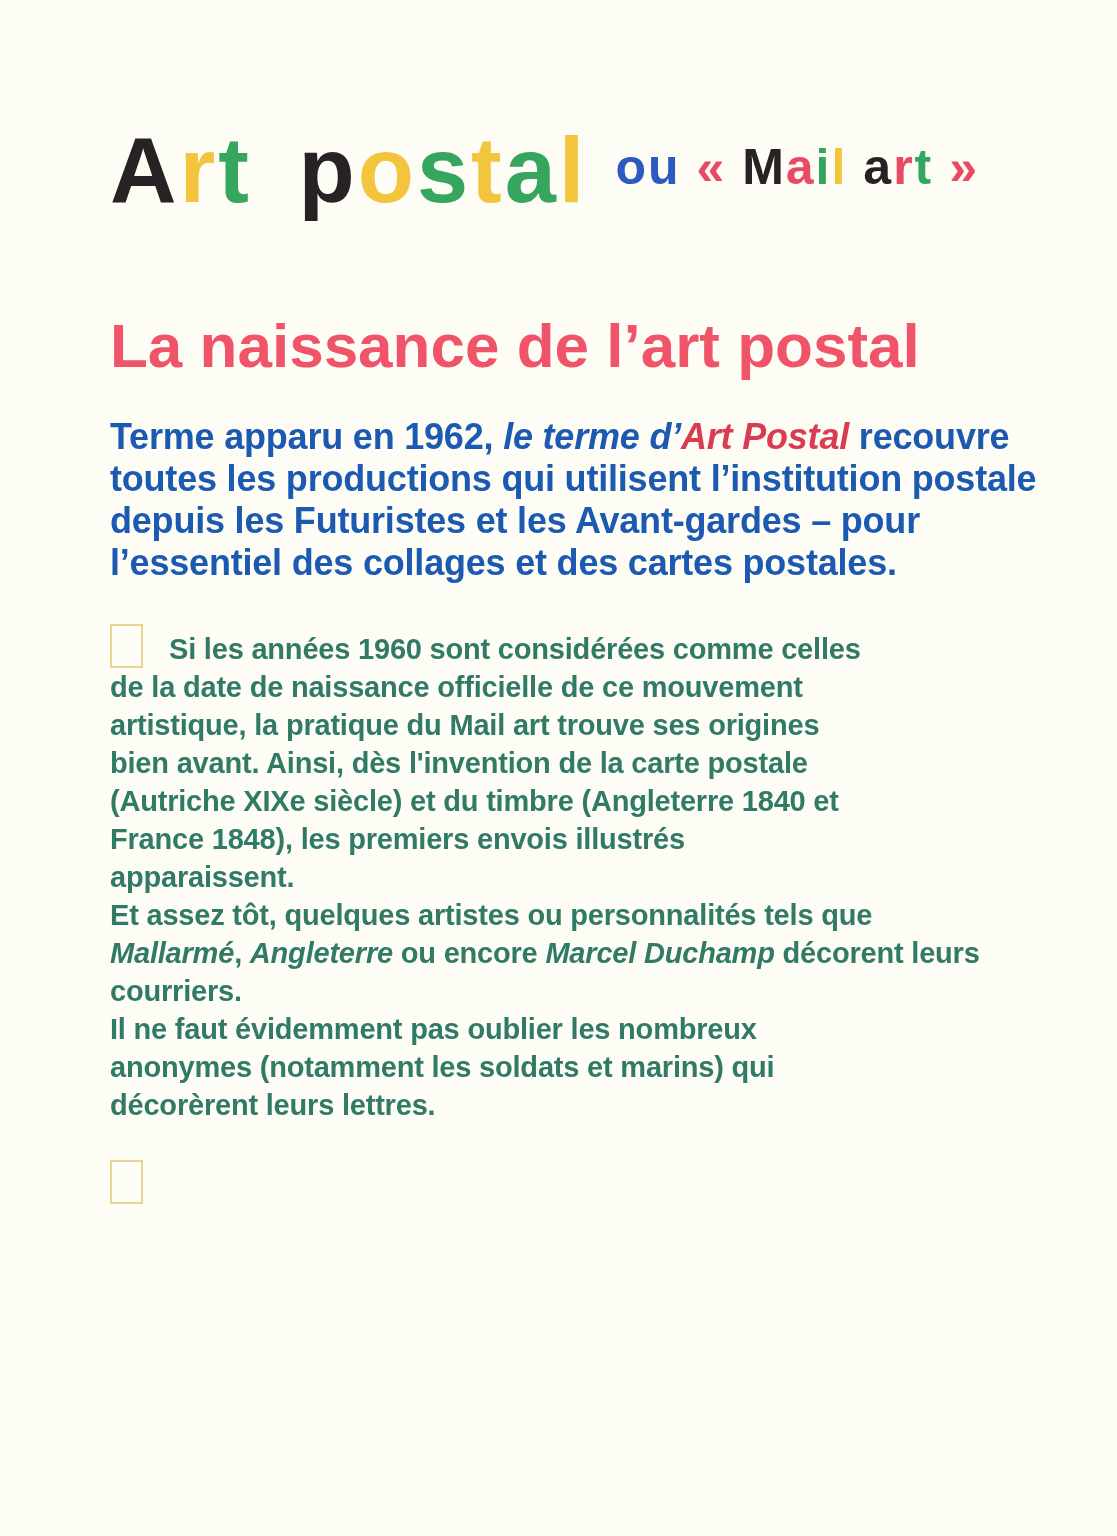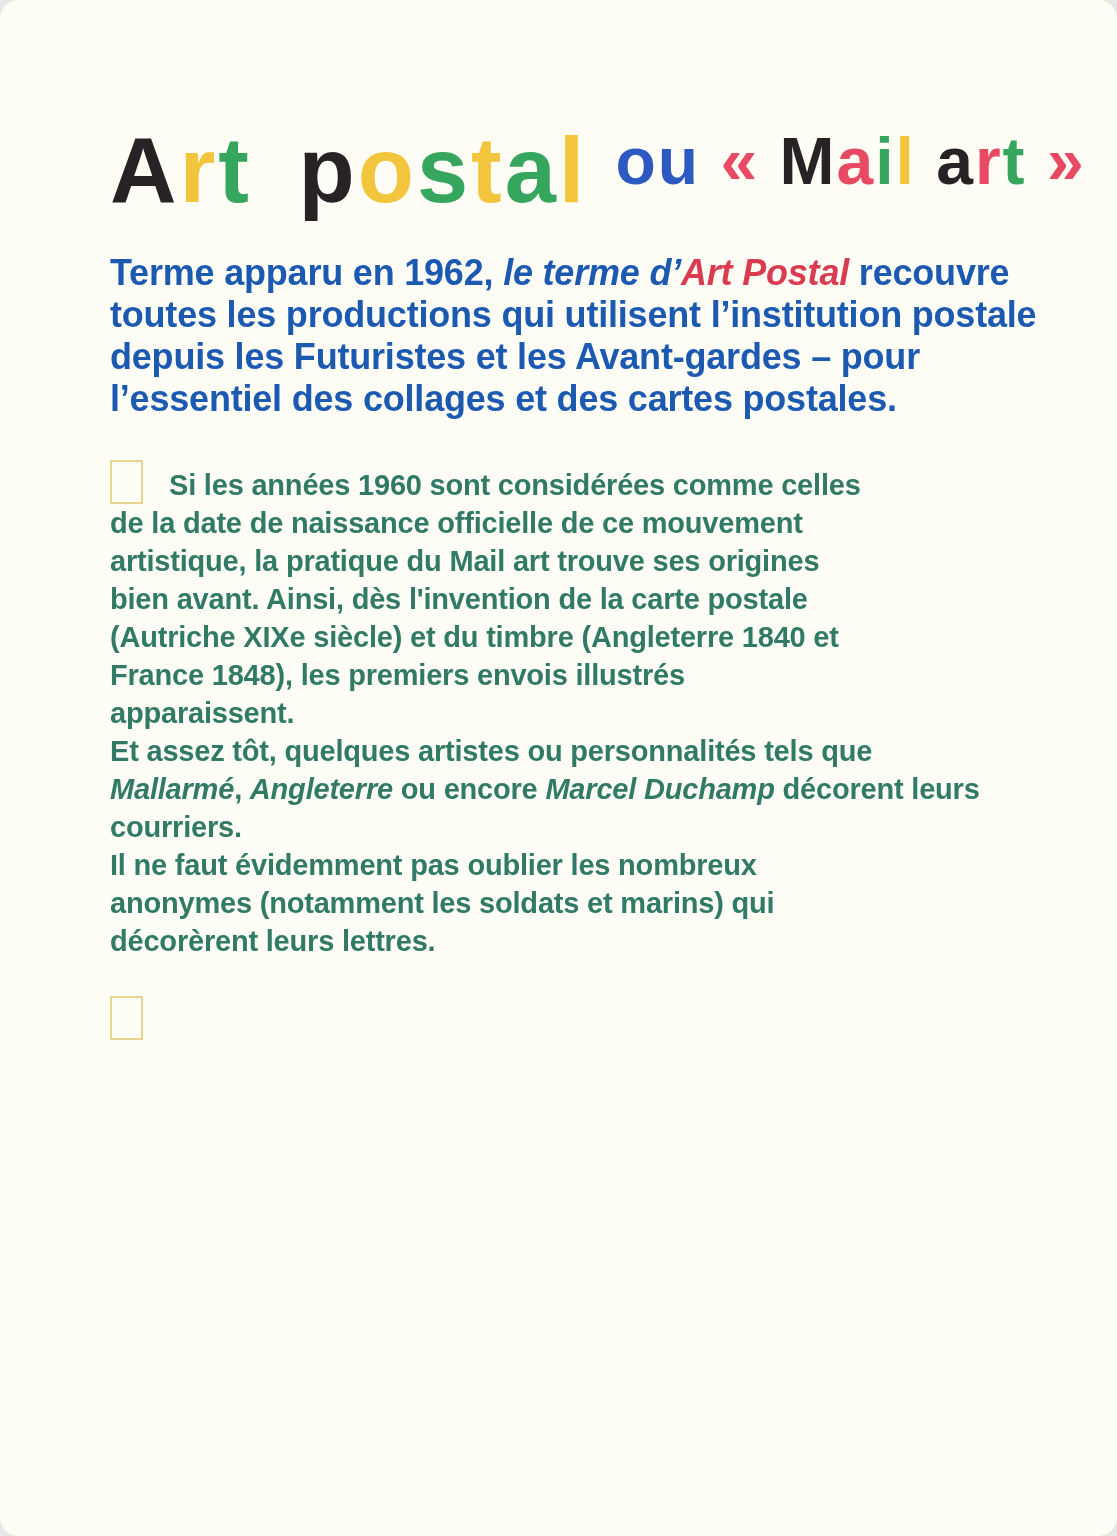--- a/index.html
+++ b/index.html
@@ -1,30 +1,29 @@
 <!DOCTYPE html>
 <html style="--pageBg: #fdfdf6; --titleBlack: #272325; --titleYellow: #f2c53d; --titleGreen: #36a55d; --titleBlue: #2d5ac0; --titlePink: #e94a63; --headingRed: #f05468; --textBlue: #1c5ab2; --textRed: #d93c50; --textGreen: #317a66; --footerRed: #cc3d55; --boxYellow: #e9d391;"><head>
 <meta charset="utf-8">
 <style>
   html,body{margin:0;padding:0;background:#e8e8e8;}
   .page{
     width:1117px;height:1536px;position:relative;margin:0 auto;
     background:var(--pageBg,#fdfdf6);
     font-family:"Liberation Sans",sans-serif;
     overflow:hidden;
-    border-radius:19px;
   }
   .doc{position:absolute;left:110px;top:0;width:950px;}
   .title{display:flex;align-items:baseline;margin:124px 0 0 0;line-height:1;}
   .title-main{
     font-size:92px;font-weight:700;letter-spacing:3px;word-spacing:18px;
     white-space:pre;
   }
   .title-suffix{
-    font-size:66px;font-weight:700;margin-left:28px;letter-spacing:2px;
+    font-size:50px;font-weight:700;margin-left:28px;letter-spacing:2px;
     position:relative;top:-18px;white-space:pre;
   }
   .heading{
     margin:96px 0 0 0;font-size:62px;font-weight:700;line-height:1.1;
     color:var(--headingRed);letter-spacing:0;
   }
   .para{white-space:pre-wrap;font-weight:700;margin:0;letter-spacing:-0.2px;}
   .para.blue{color:var(--textBlue);font-size:36px;line-height:42px;margin-top:36px;}
   .para.green{color:var(--textGreen);font-size:29px;line-height:38px;}
   .para.p1{margin-top:40px;}
@@ -43,20 +42,21 @@
 <body>
 
 <div class="page">
   <div class="doc">
 
     <h1 class="title">
       <span class="title-main"><span style="color: var(--titleBlack);">A</span><span style="color: var(--titleYellow);">r</span><span style="color: var(--titleGreen);">t</span><span> </span><span style="color: var(--titleBlack);">p</span><span style="color: var(--titleYellow);">o</span><span style="color: var(--titleGreen);">s</span><span style="color: var(--titleYellow);">t</span><span style="color: var(--titleGreen);">a</span><span style="color: var(--titleYellow);">l</span></span>
       <span class="title-suffix"><span style="color: var(--titleBlue);">ou</span><span> </span><span style="color: var(--titlePink);">«</span><span> </span><span style="color: var(--titleBlack);">M</span><span style="color: var(--titlePink);">a</span><span style="color: var(--titleGreen);">i</span><span style="color: var(--titleYellow);">l</span><span> </span><span style="color: var(--titleBlack);">a</span><span style="color: var(--titlePink);">r</span><span style="color: var(--titleGreen);">t</span><span> </span><span style="color: var(--titlePink);">»</span></span>
     </h1>
 
+    <h2 class="heading">La naissance de l’art postal</h2>
 
     <p class="para blue"><span>Terme apparu en 1962, </span><span style="font-style: italic;">le terme d’</span><span style="font-style: italic; color: var(--textRed);">Art Postal</span><span> recouvre
 toutes les productions qui utilisent l’institution postale
 depuis les Futuristes et les Avant-gardes – pour
 l’essentiel des collages et des cartes postales.</span></p>
 
     <p class="para green p1"><span class="ybox"></span><span>Si les années 1960 sont considérées comme celles
 de la date de naissance officielle de ce mouvement
 artistique, la pratique du Mail art trouve ses origines
 bien avant. Ainsi, dès l'invention de la carte postale

